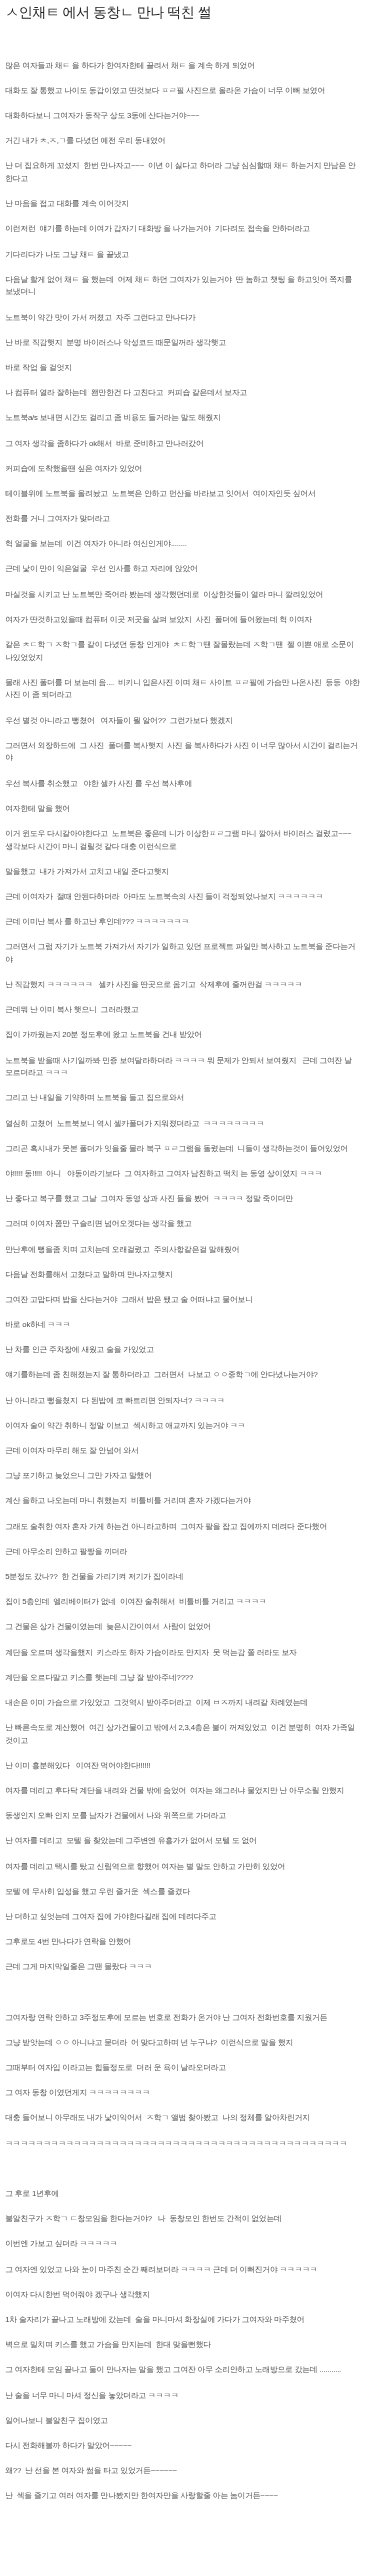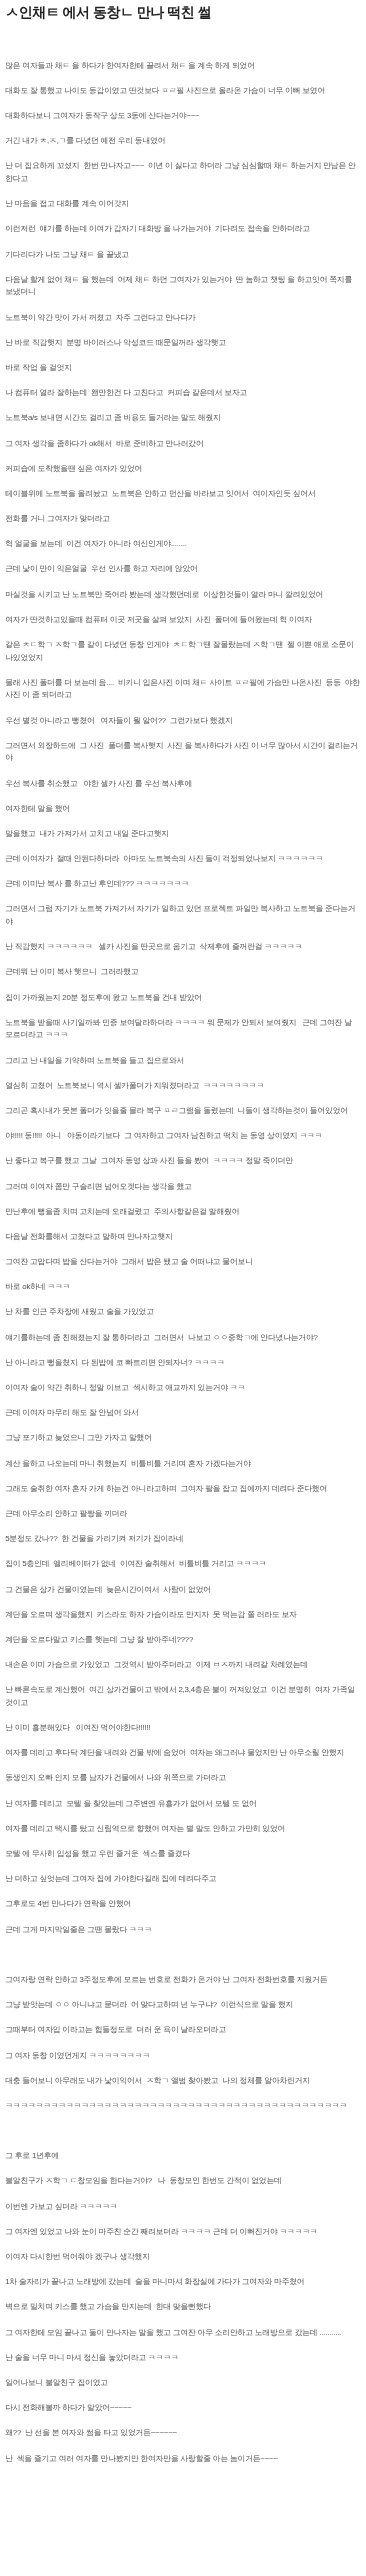--- a/index.html
+++ b/index.html
@@ -11,21 +11,21 @@
     width: 366px;
     min-height: 2576px;
     box-sizing: border-box;
     padding: 4.2px 5.2px 15.7px 5.2px;
     background: #ffffff;
     font-family: "Liberation Sans", "DejaVu Sans", sans-serif;
   }
   .post-title {
     margin: 0 0 38px 0;
     font-size: 14px;
-    font-weight: 700;
+    font-weight: 400;
     letter-spacing: -0.5px;
     color: #222222;
     line-height: 1.25;
   }
   .post-body p {
     margin: 0 0 12.6px 0;
     min-height: 12.6px;
     line-height: 12.6px;
     font-size: 7.8px;
     letter-spacing: -0.2px;
@@ -61,20 +61,21 @@
       <p>헉 얼굴을 보는데  이건 여자가 아니라 여신인게야........</p>
       <p>근데 낯이 만이 익은얼굴  우선 인사를 하고 자리에 앉았어</p>
       <p>마실것을 시키고 난 노트북만 죽어라 봤는데 생각했던데로  이상한것들이 열라 마니 깔려있었어</p>
       <p>여자가 딴것하고있을때 컴퓨터 이곳 저곳을 살펴 보았지  사진  폴더에 들어왔는데 헉 이여자</p>
       <p>같은 ㅊㄷ학ㄱ ㅈ학ㄱ를 같이 다녔던 동창 인게야  ㅊㄷ학ㄱ땐 잘몰랐는데 ㅈ학ㄱ땐  젤 이쁜 애로 소문이 나있었었지</p>
       <p>몰래 사진 폴더를 더 보는데 음....  비키니 입은사진 이며 채ㅌ 사이트 ㅍㄹ필에 가슴만 나온사진  등등  야한사진 이 좀 되더라고</p>
       <p>우선 별것 아니라고 뻥쳤어   여자들이 뭘 알어??  그런가보다 했겠지</p>
       <p>그러면서 외장하드에  그 사진  폴더를 복사햇지  사진 을 복사하다가 사진 이 너무 많아서 시간이 걸리는거야</p>
       <p>우선 복사를 취소했고   야한 셀카 사진 를 우선 복사후에</p>
       <p>여자한테 말을 했어</p>
+      <p>이거 윈도우 다시갈아야한다고  노트북은 좋은데 니가 이상한ㅍㄹ그램 마니 깔아서 바이러스 걸렸고~~~ 생각보다 시간이 마니 걸릴것 같다 대충 이런식으로</p>
       <p>말을했고  내가 가져가서 고치고 내일 준다고햇지</p>
       <p>근데 이여자가  절때 안된다하더라  아마도 노트북속의 사진 들이 걱정되었나보지 ㅋㅋㅋㅋㅋㅋ</p>
       <p>근데 이미난 복사 를 하고난 후인데??? ㅋㅋㅋㅋㅋㅋㅋ</p>
       <p>그러면서 그럼 자기가 노트북 가져가서 자기가 일하고 있던 프로젝트 파일만 복사하고 노트북을 준다는거야</p>
       <p>난 직감했지 ㅋㅋㅋㅋㅋㅋ   셀카 사진을 딴곳으로 옴기고  삭제후에 줄꺼란걸 ㅋㅋㅋㅋㅋ</p>
       <p>근데뭐 난 이미 복사 햇으니  그러라했고</p>
       <p>집이 가까웠는지 20분 정도후에 왔고 노트북을 건내 받았어</p>
       <p>노트북을 받을때 사기일까봐 민증 보여달라하더라 ㅋㅋㅋㅋ 뭐 문제가 안되서 보여줬지   근데 그여잔 날 모르더라고 ㅋㅋㅋ</p>
       <p>그리고 난 내일을 기약하며 노트북을 들고 집으로와서</p>
       <p>열심히 고쳤어  노트북보니 역시 셀카폴더가 지워졌더라고  ㅋㅋㅋㅋㅋㅋㅋㅋ</p>

